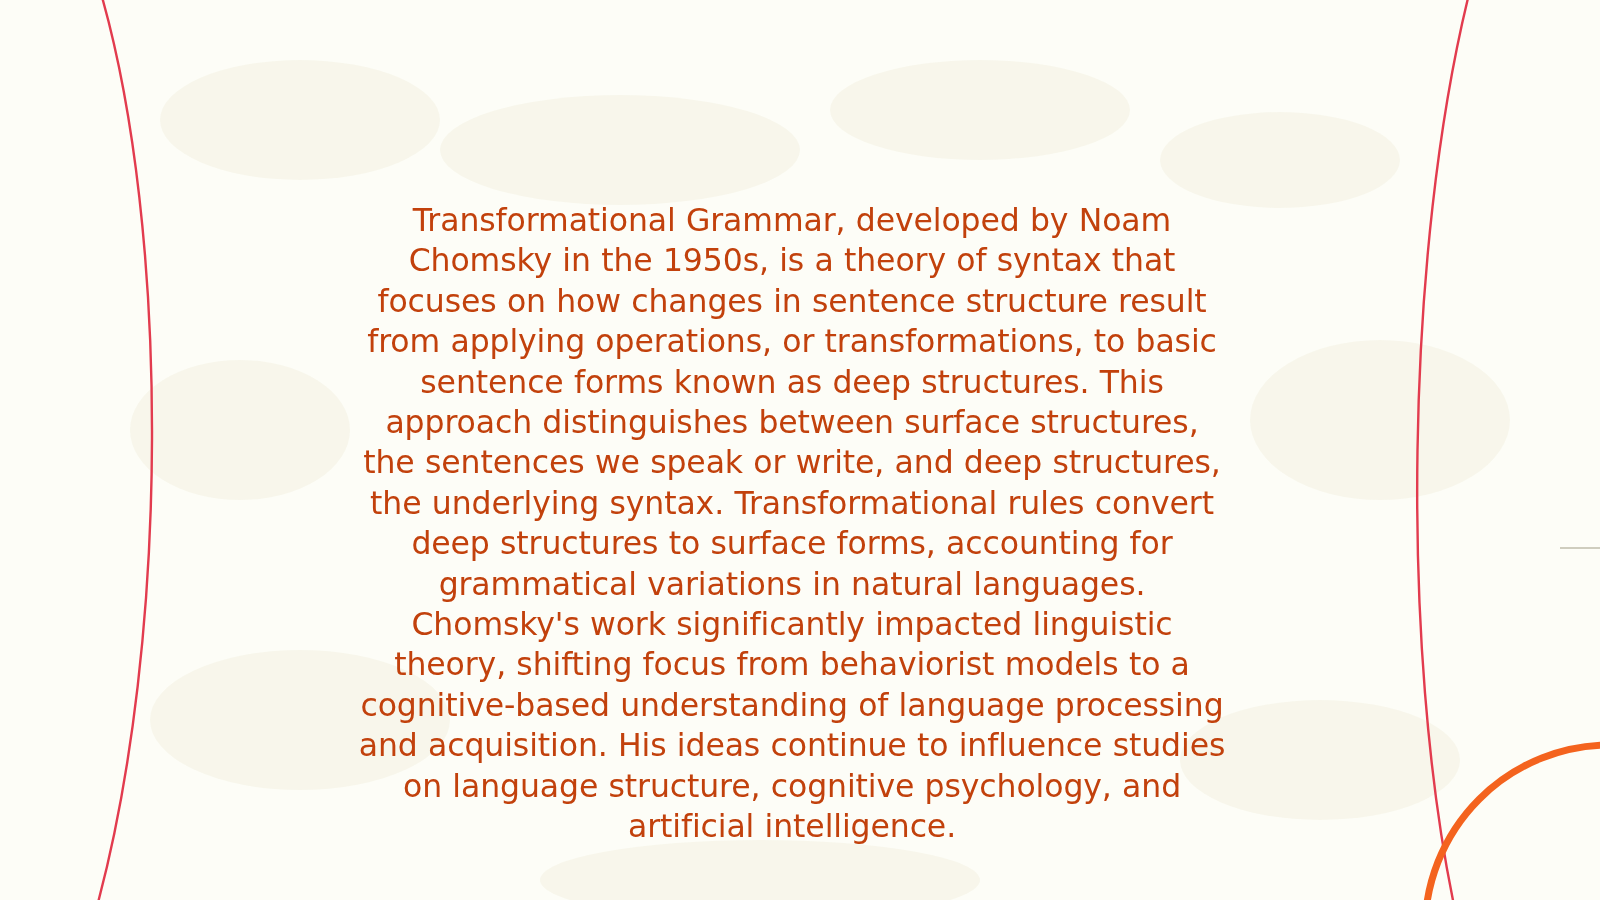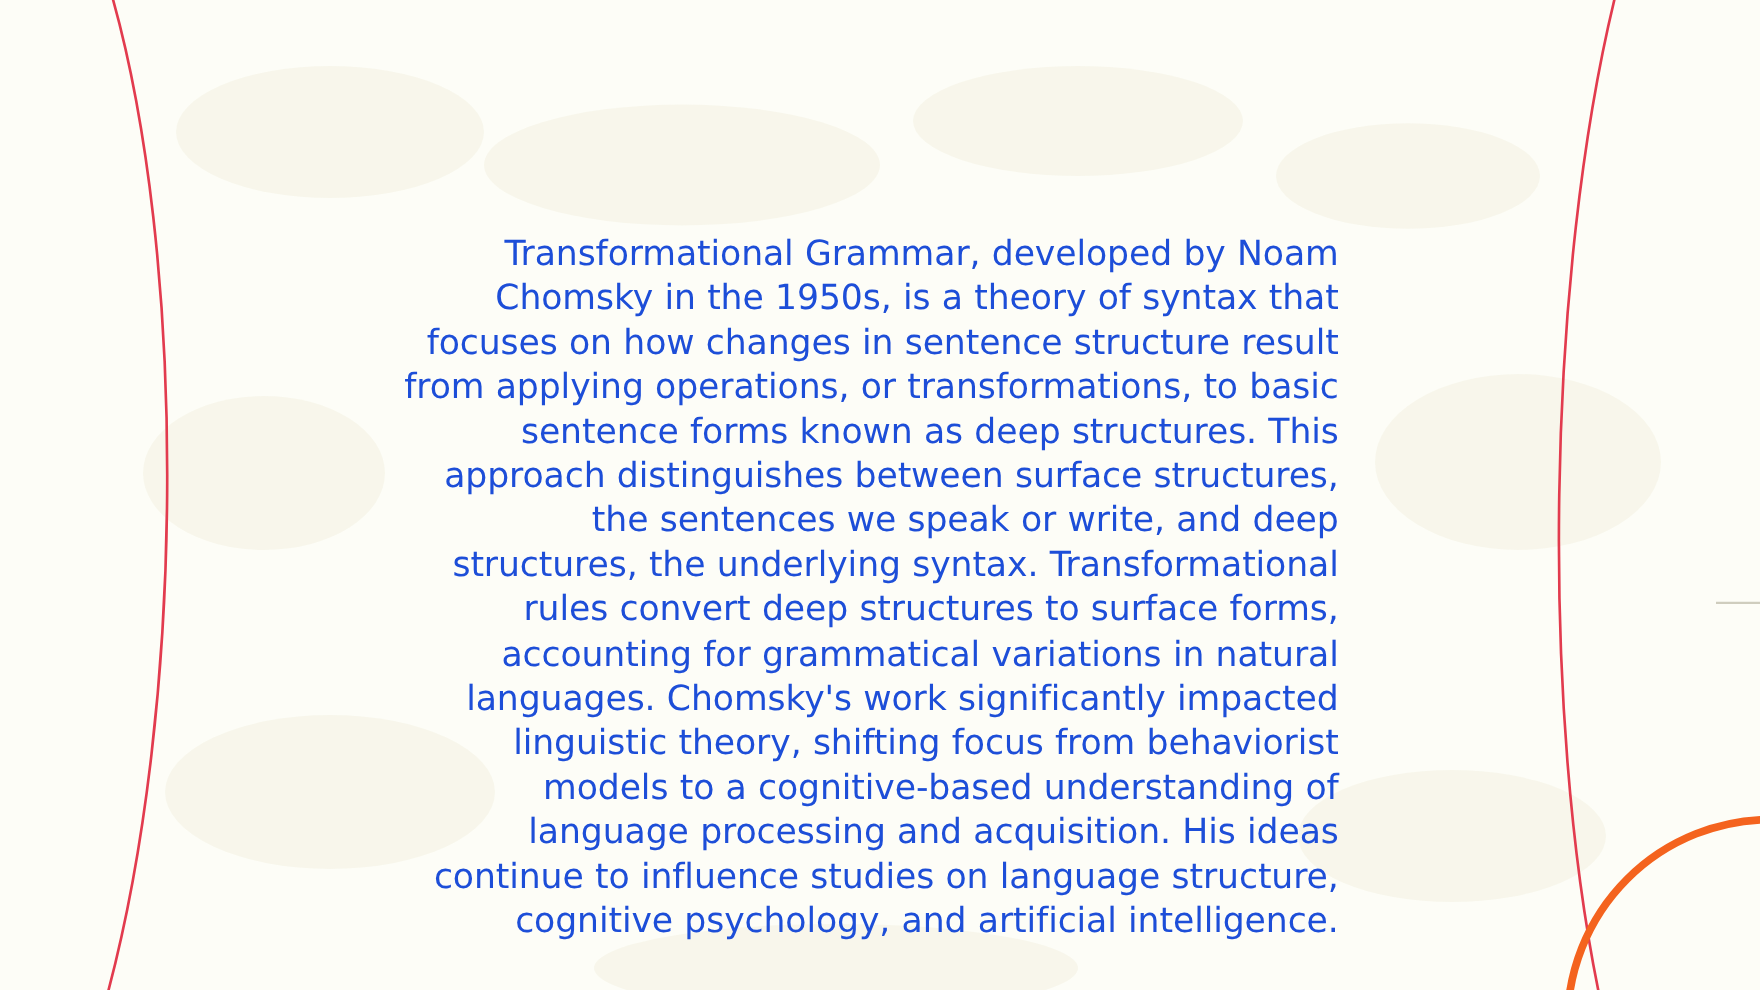--- a/index.html
+++ b/index.html
@@ -39,28 +39,28 @@
   }
 
   .body-text-wrap {
     position: absolute;
     left: 352px;
     top: 196px;
     width: 880px;
   }
 
   .body-text {
-    margin: 15px;
+    margin: 4px;
     font-family: "DejaVu Sans", sans-serif;
     font-size: 31.5px;
     line-height: 40.4px;
-    color: #1d4ed8;
+    color: #c2410c;
     letter-spacing: -0.1px;
     word-spacing: 0.4px;
-    text-align: right;
+    text-align: center;
   }
 </style>
 </head>
 <body>
 
 <div id="slide">
 
   <svg class="texture" viewBox="0 0 1600 900" preserveAspectRatio="none">
     <g fill="#f4f2e3">
       <ellipse cx="300" cy="120" rx="140" ry="60"></ellipse>

